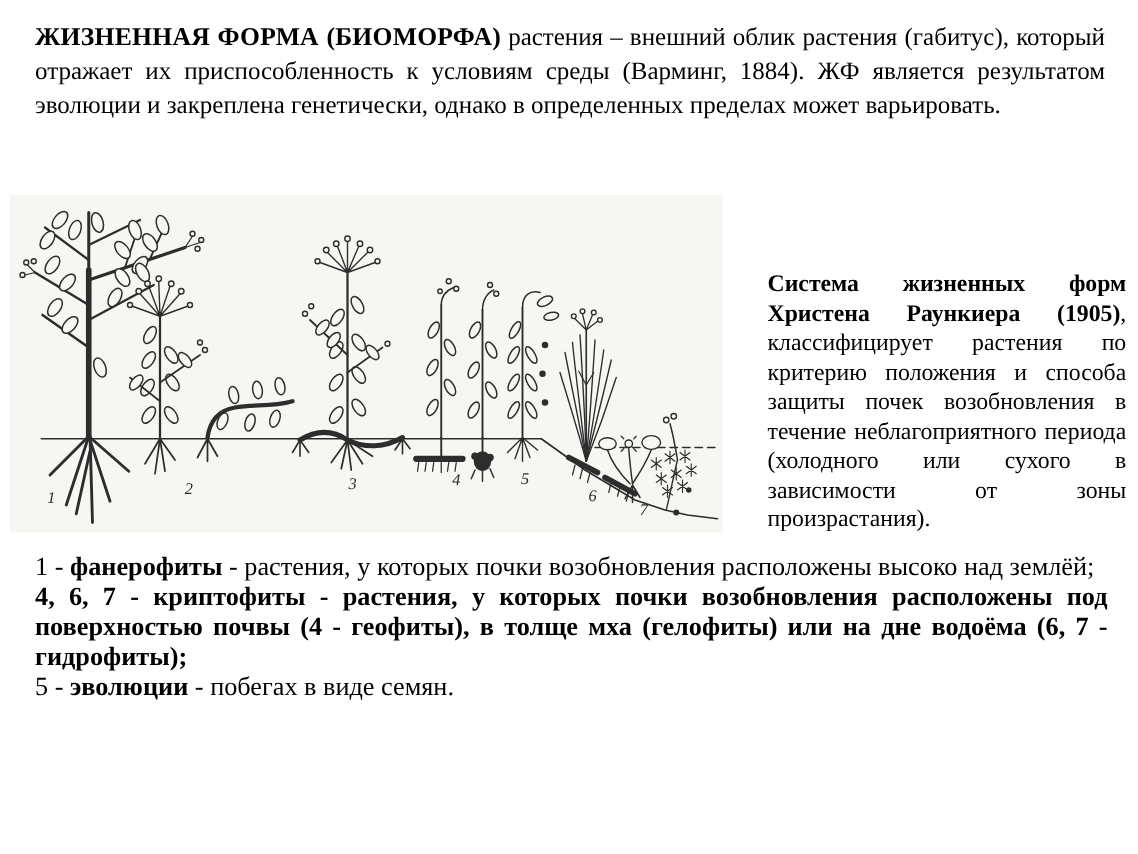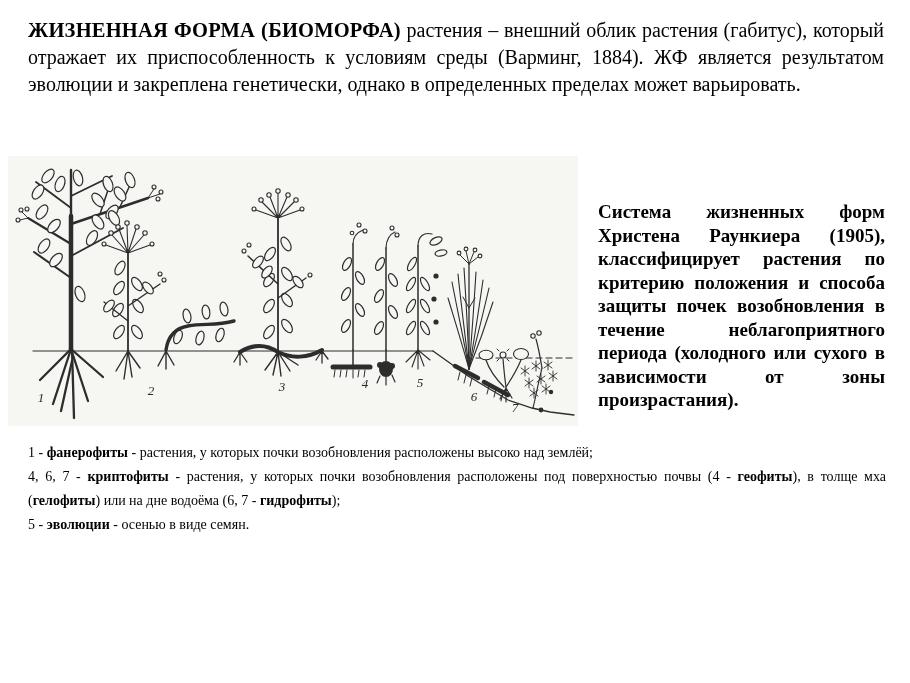--- a/index.html
+++ b/index.html
@@ -20,27 +20,27 @@
     position:absolute;left:8px;top:156px;width:570px;height:270px;
     background:#f6f6f3;
   }
   .figure svg{display:block;}
   .lf{fill:#f6f6f3;stroke:#2d2d2d;stroke-width:1.2;}
   .bud{fill:#f6f6f3;stroke:#2d2d2d;stroke-width:1.1;}
   .dot{fill:#2d2d2d;stroke:none;}
   .fig-num{font:italic 13px "Liberation Serif", serif;fill:#2a2a2a;}
 
   .side{
-    position:absolute;left:598px;top:200px;width:287px;margin:0;
-    font-size:19px;line-height:23.5px;text-align:justify;font-weight:bold;
-  }
-
-  .legend{position:absolute;left:28px;top:441px;width:858px;font-size:14px;line-height:24px;}
+    position:absolute;left:598px;top:200px;width:287px;margin:16px;
+    font-size:19px;line-height:23.5px;text-align:justify;
+  }
+
+  .legend{position:absolute;left:28px;top:441px;width:858px;font-size:21px;line-height:24px;}
   .legend p{margin:0;}
-  .jst{text-align:justify;}
+  .jst{text-align:justify;font-weight:bold;}
   .jst-all{text-align:justify;text-align-last:justify;}
 </style>
 </head>
 <body>
 
 <div class="page">
 
   <p class="intro"><b>ЖИЗНЕННАЯ ФОРМА (БИОМОРФА)</b><span> растения – внешний облик растения (габитус), который отражает их приспособленность к условиям среды (Варминг, 1884).  ЖФ является результатом эволюции и закреплена генетически, однако в определенных пределах может варьировать.</span></p>
 
   <div class="figure">
@@ -275,16 +275,16 @@
         </g>
       </g>
     </svg>
   </div>
 
   <p class="side"><b>Система жизненных форм Христена Раункиера (1905)</b><span>, классифицирует растения по критерию положения и способа защиты почек возобновления в течение неблагоприятного периода (холодного или сухого в зависимости от зоны произрастания).</span></p>
 
   <div class="legend">
     <p><span>1 - </span><b>фанерофиты</b><span> - растения, у которых почки возобновления расположены высоко над землёй;</span></p>
     <p class="jst"><span>4, 6, 7 - </span><b>криптофиты</b><span> - растения, у которых почки возобновления расположены под поверхностью почвы (4 - </span><b>геофиты</b><span>), в толще мха (</span><b>гелофиты</b><span>) или на дне водоёма (6, 7 - </span><b>гидрофиты</b><span>);</span></p>
-    <p><span>5 - </span><b>эволюции</b><span> - осенью в виде семян.</span></p>
+    <p><span>5 - </span><b>эволюции</b><span> - побегах в виде семян.</span></p>
   </div>
 
 </div>
 
 </body></html>

